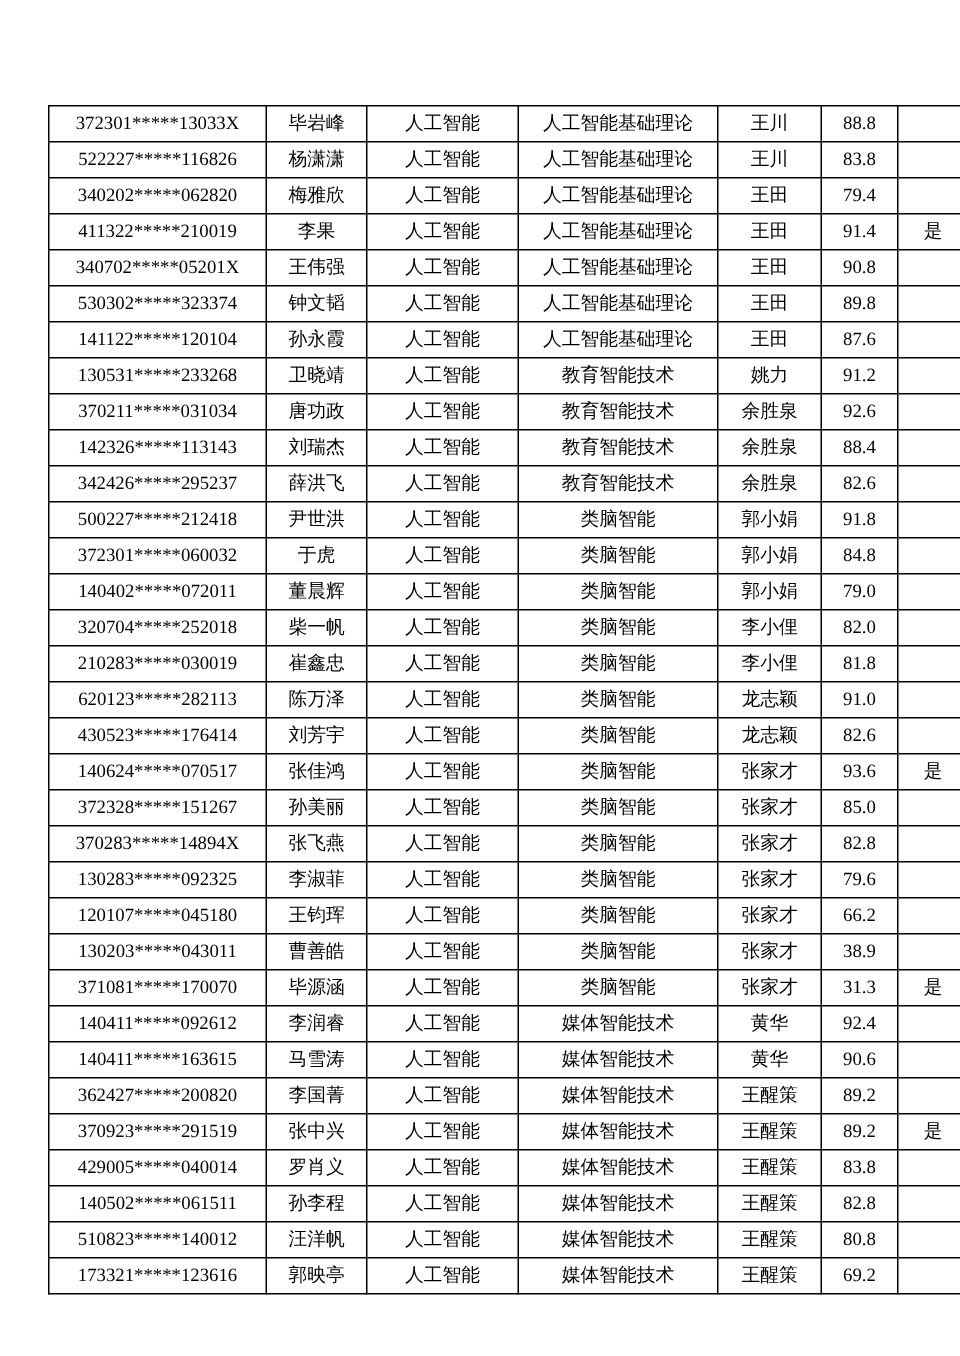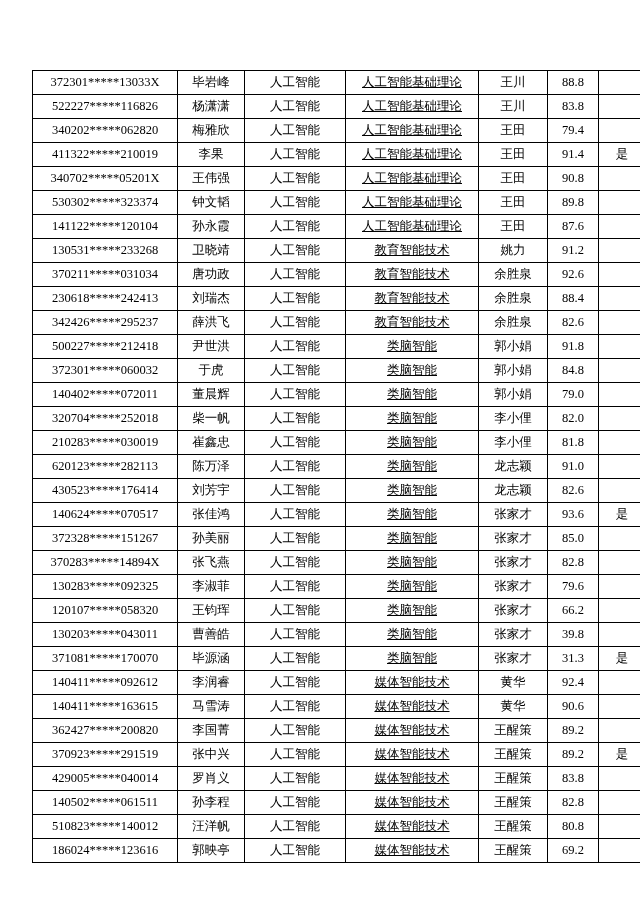--- a/index.html
+++ b/index.html
@@ -46,21 +46,21 @@
     overflow: hidden;
   }
   td.c-id {
     width: 140px;
     text-align: left;
     padding-left: 6px;
     font-family: "Liberation Serif", "DejaVu Serif", serif;
   }
   td.c-name { width: 62px; }
   td.c-major { width: 96px; }
-  td.c-field { width: 128px; text-decoration: underline; }
+  td.c-field { width: 128px; }
   td.c-tutor { width: 64px; }
   td.c-score { width: 46px; }
   td.c-flag { width: 42px; }
 </style>
 </head>
 <body>
 
 <div class="page">
   <div class="table-wrap">
     <table class="data">
@@ -140,21 +140,21 @@
           <tr>
             <td class="c-id">370211*****031034</td>
             <td class="c-name">唐功政</td>
             <td class="c-major">人工智能</td>
             <td class="c-field">教育智能技术</td>
             <td class="c-tutor">余胜泉</td>
             <td class="c-score">92.6</td>
             <td class="c-flag"></td>
           </tr>
           <tr>
-            <td class="c-id">230618*****242413</td>
+            <td class="c-id">142326*****113143</td>
             <td class="c-name">刘瑞杰</td>
             <td class="c-major">人工智能</td>
             <td class="c-field">教育智能技术</td>
             <td class="c-tutor">余胜泉</td>
             <td class="c-score">88.4</td>
             <td class="c-flag"></td>
           </tr>
           <tr>
             <td class="c-id">342426*****295237</td>
             <td class="c-name">薛洪飞</td>
@@ -257,35 +257,35 @@
           <tr>
             <td class="c-id">130283*****092325</td>
             <td class="c-name">李淑菲</td>
             <td class="c-major">人工智能</td>
             <td class="c-field">类脑智能</td>
             <td class="c-tutor">张家才</td>
             <td class="c-score">79.6</td>
             <td class="c-flag"></td>
           </tr>
           <tr>
-            <td class="c-id">120107*****058320</td>
+            <td class="c-id">120107*****045180</td>
             <td class="c-name">王钧珲</td>
             <td class="c-major">人工智能</td>
             <td class="c-field">类脑智能</td>
             <td class="c-tutor">张家才</td>
             <td class="c-score">66.2</td>
             <td class="c-flag"></td>
           </tr>
           <tr>
             <td class="c-id">130203*****043011</td>
             <td class="c-name">曹善皓</td>
             <td class="c-major">人工智能</td>
             <td class="c-field">类脑智能</td>
             <td class="c-tutor">张家才</td>
-            <td class="c-score">39.8</td>
+            <td class="c-score">38.9</td>
             <td class="c-flag"></td>
           </tr>
           <tr>
             <td class="c-id">371081*****170070</td>
             <td class="c-name">毕源涵</td>
             <td class="c-major">人工智能</td>
             <td class="c-field">类脑智能</td>
             <td class="c-tutor">张家才</td>
             <td class="c-score">31.3</td>
             <td class="c-flag">是</td>
@@ -347,21 +347,21 @@
           <tr>
             <td class="c-id">510823*****140012</td>
             <td class="c-name">汪洋帆</td>
             <td class="c-major">人工智能</td>
             <td class="c-field">媒体智能技术</td>
             <td class="c-tutor">王醒策</td>
             <td class="c-score">80.8</td>
             <td class="c-flag"></td>
           </tr>
           <tr>
-            <td class="c-id">186024*****123616</td>
+            <td class="c-id">173321*****123616</td>
             <td class="c-name">郭映亭</td>
             <td class="c-major">人工智能</td>
             <td class="c-field">媒体智能技术</td>
             <td class="c-tutor">王醒策</td>
             <td class="c-score">69.2</td>
             <td class="c-flag"></td>
           </tr>
         </tbody>
     </table>
   </div>

